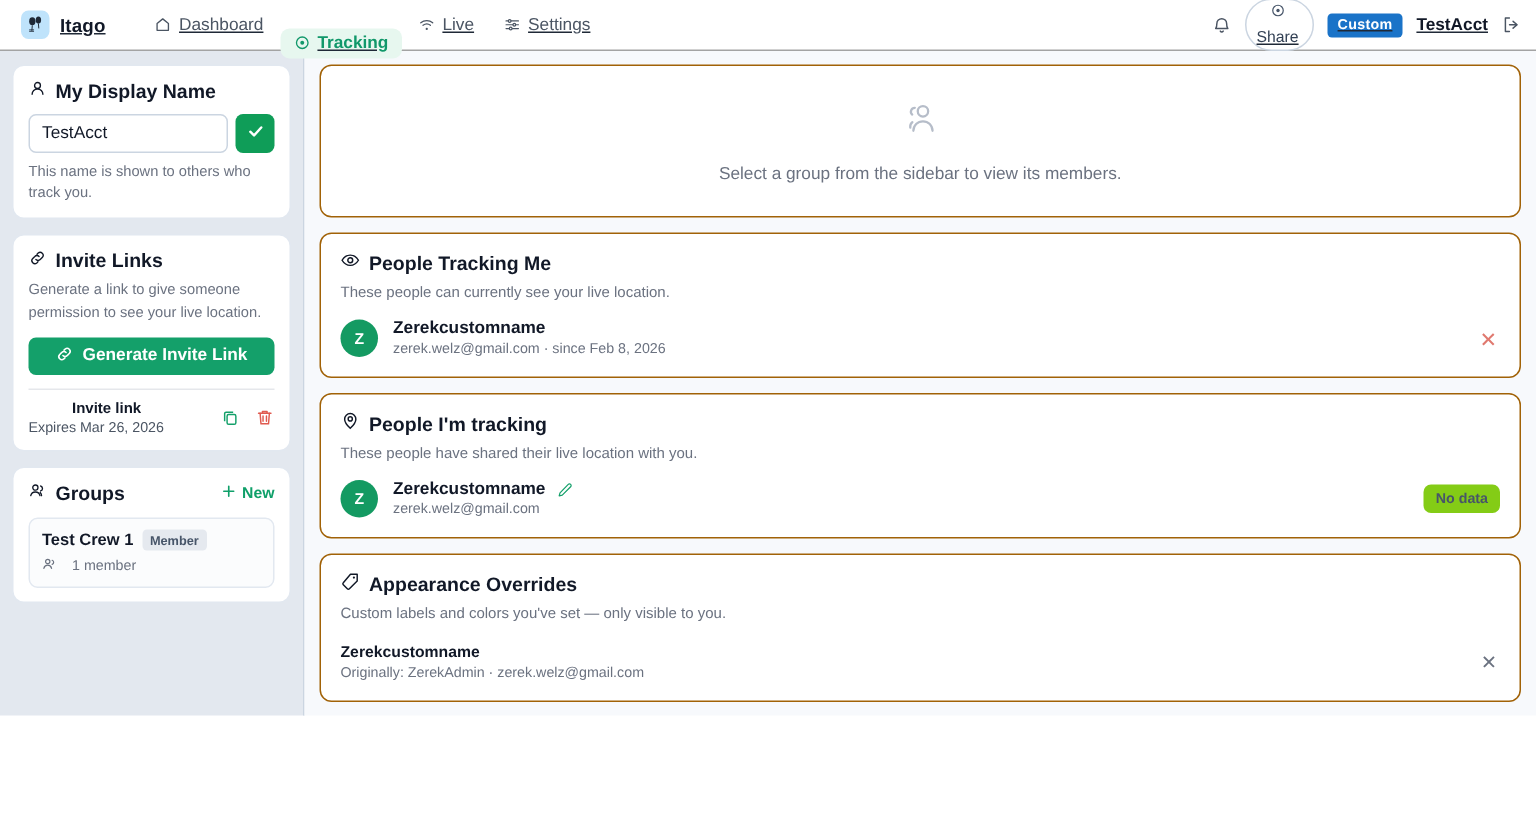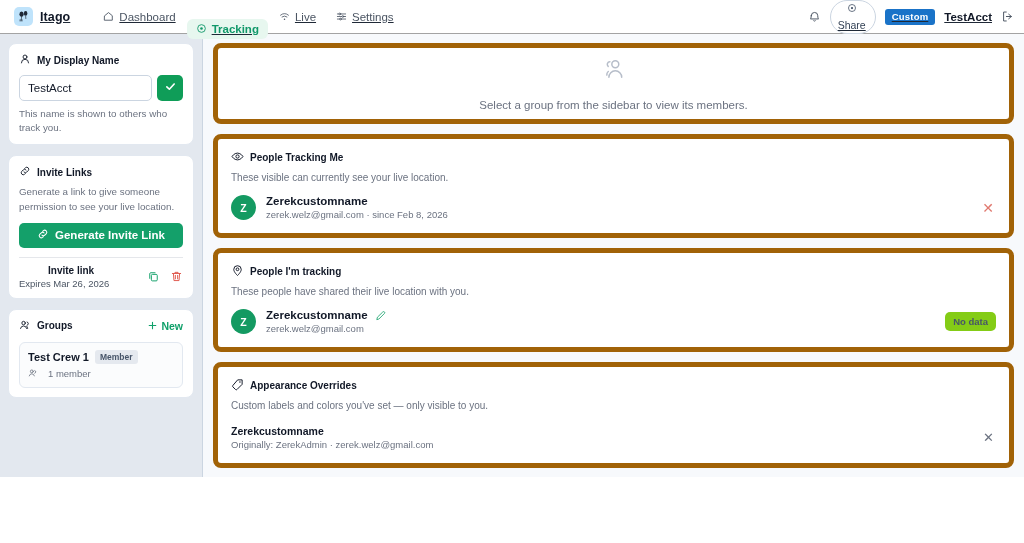--- a/index.html
+++ b/index.html
@@ -73,21 +73,21 @@
     display: flex; flex-direction: column; gap: 10px;
   }
   .card {
     background: #ffffff;
     border: 1px solid #e2e8f0;
     border-radius: 8px;
     padding: 9px 10px;
   }
   .card-title {
     display: flex; align-items: center; gap: 6px;
-    font-size: 10px; font-weight: bold; color: #111827;
+    font-size: 13px; font-weight: bold; color: #111827;
   }
   .card-sub { font-size: 9.8px; color: #6b7280; line-height: 1.45; margin-top: 6px; }
 
   
   .name-row { display: flex; align-items: stretch; gap: 5px; margin-top: 8px; }
   .name-input {
     flex: 1 1 auto; height: 26px;
     border: 1px solid #cbd5e1; border-radius: 5px;
     padding: 0 8px; font-size: 11.5px; color: #111827;
     font-family: "Liberation Sans", sans-serif;
@@ -145,21 +145,21 @@
   
   .main {
     flex: 1 1 auto;
     background: #f7f9fc;
     padding: 9px 10px;
     display: flex; flex-direction: column; gap: 10px;
     overflow: hidden;
   }
   .panel {
     background: #ffffff;
-    border: 5px solid #a16207;
+    border: 1px solid #a16207;
     border-radius: 8px;
   }
   .empty-panel {
     height: 104px;
     display: flex; flex-direction: column;
     align-items: center; justify-content: center; gap: 13px;
   }
   .empty-text { font-size: 11.5px; color: #6b7280; }
 
   .panel-pad { padding: 11px 13px 13px; }
@@ -418,21 +418,21 @@
     <section class="panel panel-pad">
       <div class="card-title">
         <span>
           <svg width="13" height="13" viewBox="0 0 16 16" fill="none" stroke="#111827" stroke-width="1.2">
             <path d="M1.3 8S3.8 3.8 8 3.8 14.7 8 14.7 8 12.2 12.2 8 12.2 1.3 8 1.3 8z"></path>
             <circle cx="8" cy="8" r="2"></circle>
           </svg>
         </span>
         <span>People Tracking Me</span>
       </div>
-      <div class="panel-desc">These visible can currently see your live location.</div>
+      <div class="panel-desc">These people can currently see your live location.</div>
 
       <div class="person-row">
         <div class="avatar">Z</div>
         <div class="person-info">
           <div class="person-name-line">
             <span class="person-name">Zerekcustomname</span>
           </div>
           <div class="person-meta">zerek.welz@gmail.com · since Feb 8, 2026</div>
         </div>
         <button class="x-red">✕</button>

